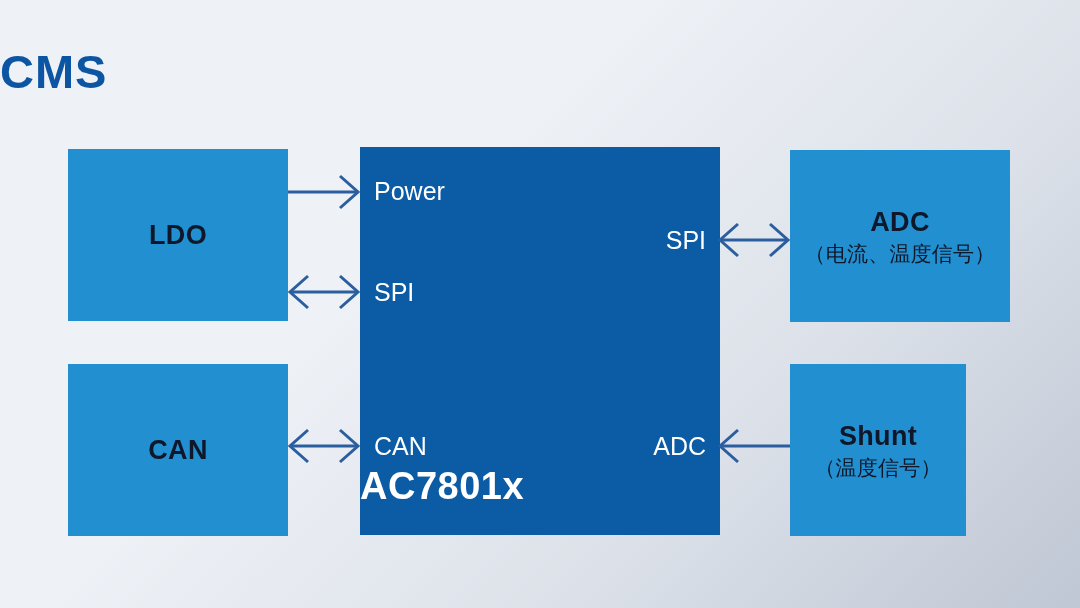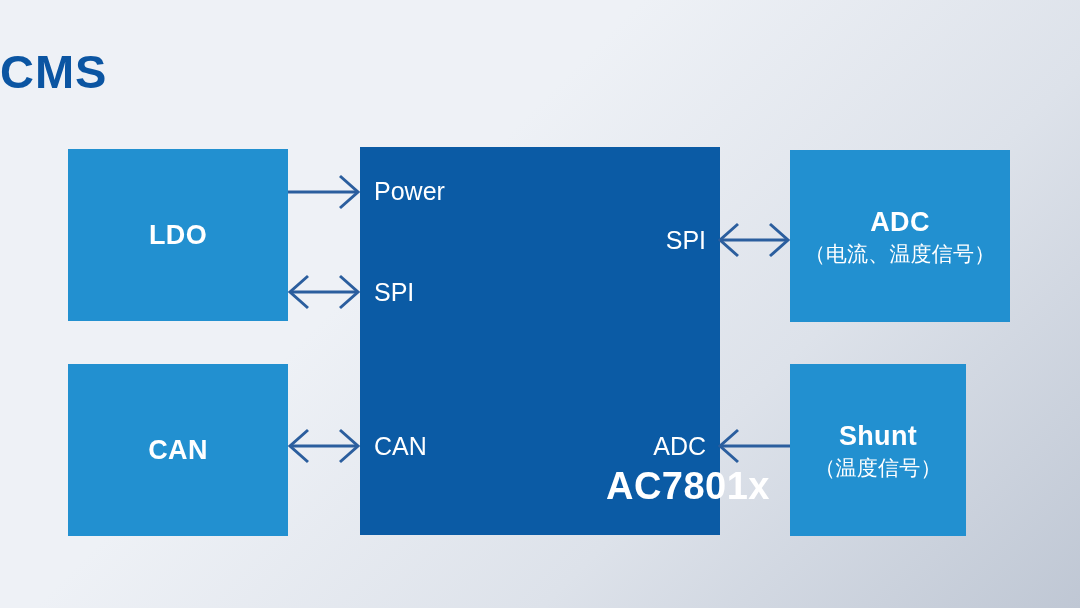--- a/index.html
+++ b/index.html
@@ -37,21 +37,21 @@
   }
 
   
   .box {
     position: absolute;
     box-sizing: border-box;
     display: flex;
     flex-direction: column;
     align-items: center;
     justify-content: center;
-    color: #ffffff;
+    color: #0f172a;
     text-align: center;
     line-height: 1.22;
   }
   .box.light { background: #2290d0; }
 
   .box-title {
     font-size: 27px;
     font-weight: bold;
     letter-spacing: 0.3px;
   }
@@ -75,21 +75,21 @@
     top: 147px;
     width: 360px;
     height: 388px;
     background: #0b5ba5;
   }
   .mcu-name {
     position: absolute;
     left: 0;
     top: 318px;
     width: 410px;
-    text-align: right;
+    text-align: left;
     color: #ffffff;
     font-size: 38px;
     font-weight: bold;
     letter-spacing: 0.5px;
   }
   .pin {
     position: absolute;
     color: #ffffff;
     font-size: 25px;
     font-weight: normal;

